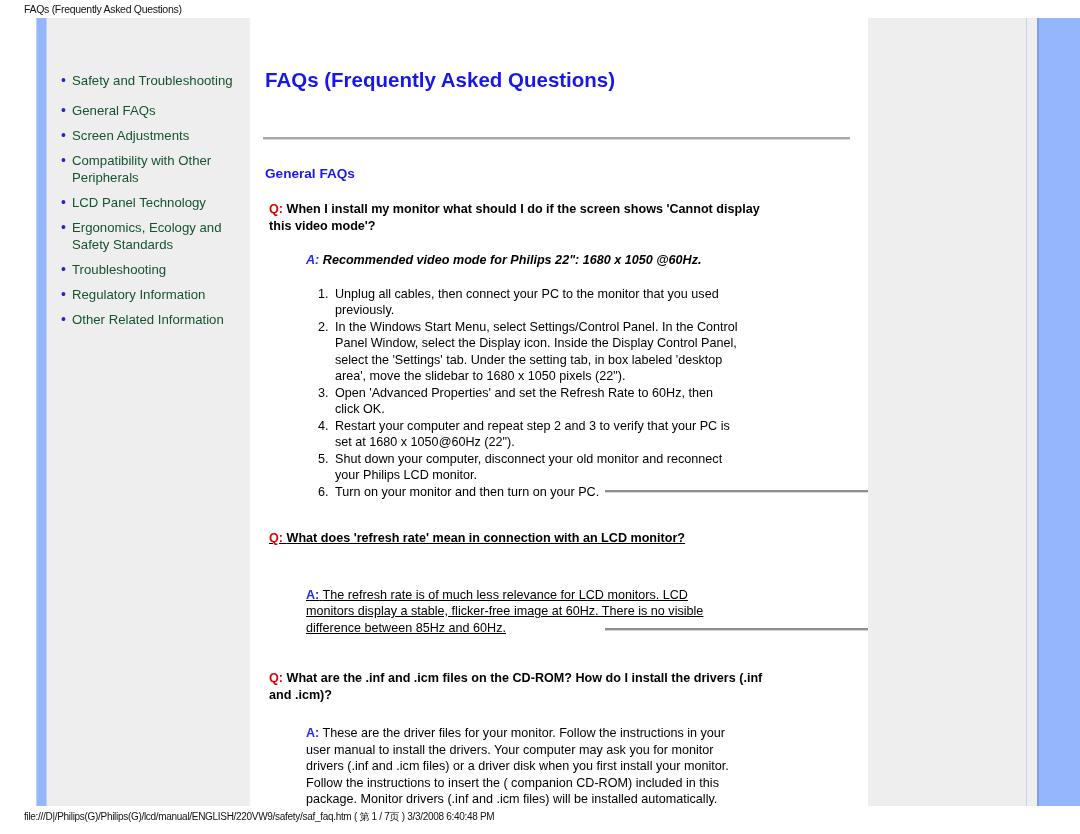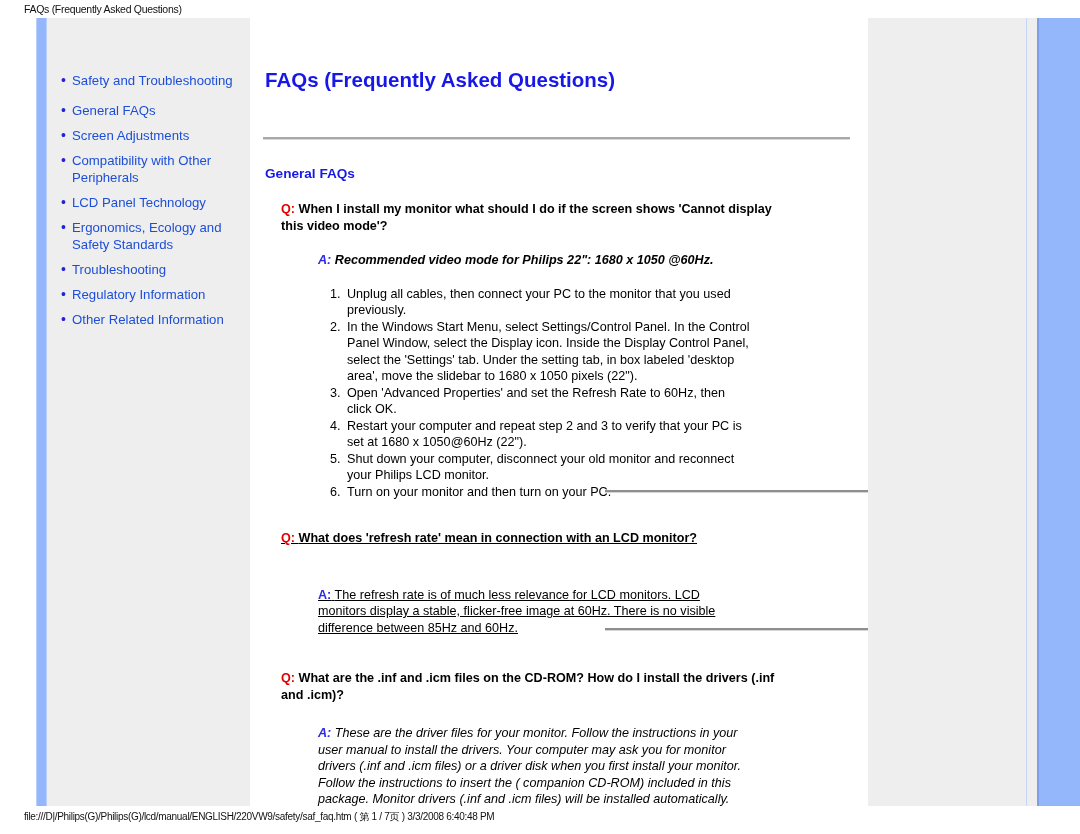--- a/index.html
+++ b/index.html
@@ -128,21 +128,21 @@
   }
   .nav-item.gap-after { margin-bottom: 13px; }
   .bullet {
     color: #2222dd;
     font-size: 14px;
     line-height: 17px;
     width: 11px;
     flex: 0 0 11px;
   }
   .nav-link {
-    color: #1d4ed8;
+    color: #14532d;
     font-size: 13.2px;
     line-height: 17px;
     cursor: pointer;
   }
 
   
   .main {
     position: absolute;
     top: 0;
     left: 250px;
@@ -169,21 +169,21 @@
   }
   .section-heading {
     position: absolute;
     top: 148px;
     left: 15px;
     font-size: 13.6px;
     font-weight: bold;
     color: #1717e8;
   }
 
-  .qa-block { position: absolute; left: 16px; width: 526px; }
+  .qa-block { position: absolute; left: 4px; width: 526px; }
 
   .q-line {
     font-size: 12.6px;
     font-weight: bold;
     line-height: 16.5px;
     color: #000;
     padding-left: 15px;
     padding-right: 10px;
   }
   .q-mark { color: #e00000; font-weight: bold; }
@@ -318,21 +318,21 @@
       </div>
     </div>
 
     <div class="section-rule" style="top:610px;"></div>
 
     <div class="qa-block" style="top:652px;">
       <div class="q-line">
         <span class="q-mark">Q:</span>
         <span>What are the .inf and .icm files on the CD-ROM? How do I install the drivers (.inf and .icm)?</span>
       </div>
-      <div class="a-line" style="margin-top:22px;font-style:italic;">
+      <div class="a-line" style="margin-top:22px;">
         <span class="a-mark">A:</span>
         <span>These are the driver files for your monitor. Follow the instructions in your user manual to install the drivers. Your computer may ask you for monitor drivers (.inf and .icm files) or a driver disk when you first install your monitor. Follow the instructions to insert the ( companion CD-ROM) included in this package. Monitor drivers (.inf and .icm files) will be installed automatically.</span>
       </div>
     </div>
 
   </div>
 
   <div class="right-gray"></div>
   <div class="right-thinline"></div>
   <div class="right-gray2"></div>

